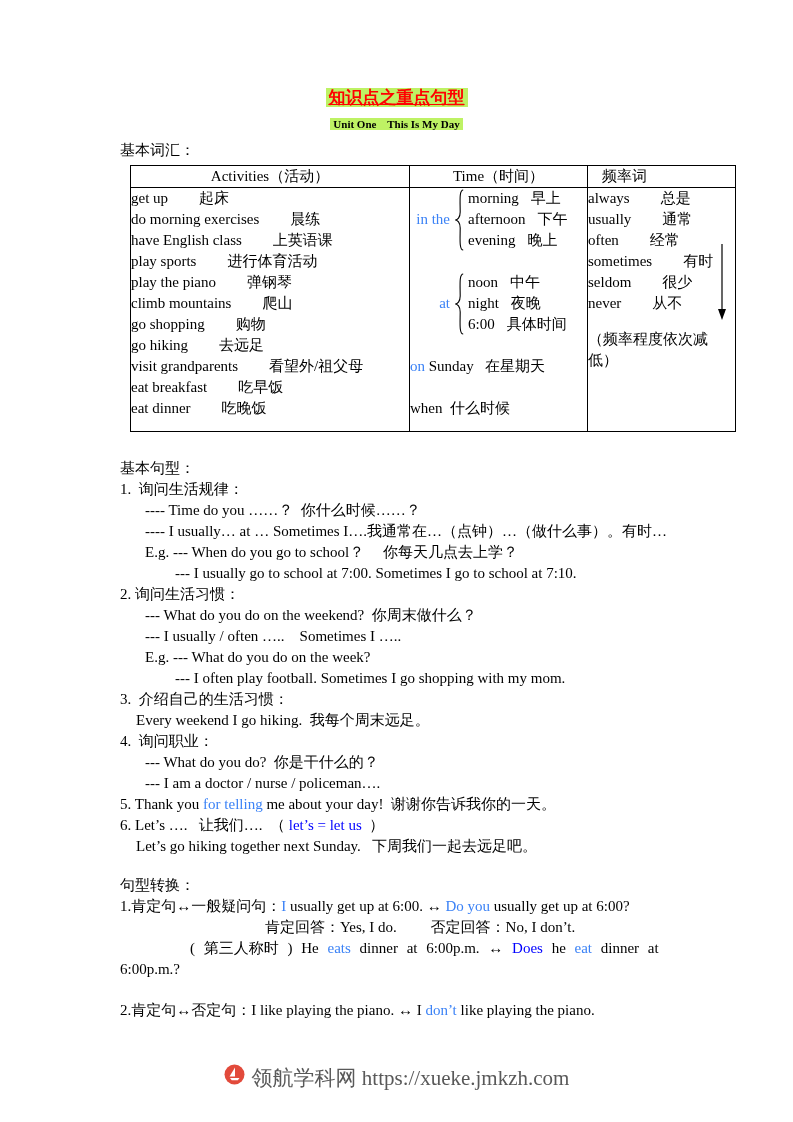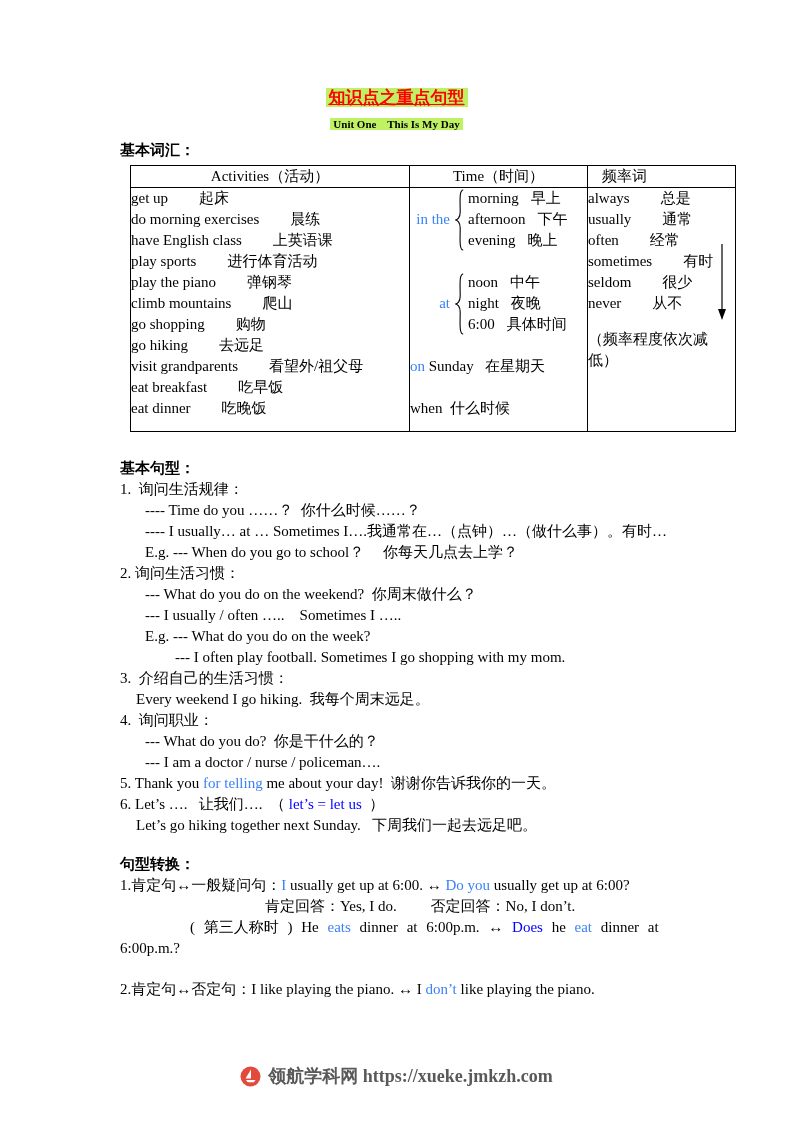--- a/index.html
+++ b/index.html
@@ -13,21 +13,21 @@
   .seg-blue{color:#0000ff}
 
   
   .titles{position:absolute;top:85px;left:0;width:100%;text-align:center}
   .title-line{line-height:25px}
   .hl{background:#bef264;padding:0 3px}
   .title-text{color:#ff0000;font-weight:700;font-size:17px;text-decoration:underline}
   .subtitle-text{color:#000;font-weight:700;font-size:11px}
 
   .content{padding:140px 55px 0 120px}
-  .sec-head{font-weight:700;line-height:21px}
+  .sec-head{font-weight:400;line-height:21px}
 
   
   table.vocab{border-collapse:collapse;table-layout:fixed;width:588px;margin:4px 0 0 10px}
   .vocab th,.vocab td{border:1px solid #000}
   .vocab th{font-weight:400;height:21px;text-align:center;padding:0;font-size:15px}
   th.c-act{width:278px}
   th.c-time{width:177px}
   th.c-freq{width:133px;text-align:left;padding-left:14px}
   .vocab td{vertical-align:top;height:243px;padding:0}
   .vrow{line-height:21px;white-space:nowrap}
@@ -53,22 +53,22 @@
   .ind1{padding-left:25px}
   .ind1b{padding-left:16px}
   .ind2{padding-left:55px}
   .ind-ans{padding-left:145px}
   .ind-hang{padding-left:70px;word-spacing:5px}
   .gap-top{margin-top:20px}
 
   
   .footer{
     position:absolute;top:1064px;left:0;width:100%;
-    display:flex;justify-content:center;align-items:center;gap:7px;
-    color:#595959;font-size:18px;font-weight:bold;
+    display:flex;justify-content:center;align-items:flex-start;gap:7px;
+    color:#595959;font-size:21px;
   }
 </style>
 </head>
 <body>
 
 <div class="titles">
   <div class="title-line"><span class="hl title-text" data-bind="page.title">知识点之重点句型</span></div>
   <div class="title-line"><span class="hl subtitle-text" data-bind="page.subtitle">Unit One    This Is My Day</span></div>
 </div>
 
@@ -139,20 +139,21 @@
     </tr>
   </tbody>
     </table>
 
   <div class="patterns">
     <div class="sec-head" data-bind="patterns.heading">基本句型：</div>
     <div class="line" data-bind-rich="patterns.lines.0.seg"><span>1.  询问生活规律：</span></div>
     <div class="line ind1" data-bind-rich="patterns.lines.1.seg"><span>---- Time do you ……？  你什么时候……？</span></div>
     <div class="line ind1" data-bind-rich="patterns.lines.2.seg"><span>---- I usually… at … Sometimes I….我通常在…（点钟）…（做什么事）。有时…</span></div>
     <div class="line ind1" data-bind-rich="patterns.lines.3.seg"><span>E.g. --- When do you go to school？     你每天几点去上学？</span></div>
+    <div class="line ind2" data-bind-rich="patterns.lines.4.seg"><span>--- I usually go to school at 7:00. Sometimes I go to school at 7:10.</span></div>
     <div class="line" data-bind-rich="patterns.lines.5.seg"><span>2. 询问生活习惯：</span></div>
     <div class="line ind1" data-bind-rich="patterns.lines.6.seg"><span>--- What do you do on the weekend?  你周末做什么？</span></div>
     <div class="line ind1" data-bind-rich="patterns.lines.7.seg"><span>--- I usually / often …..    Sometimes I …..</span></div>
     <div class="line ind1" data-bind-rich="patterns.lines.8.seg"><span>E.g. --- What do you do on the week?</span></div>
     <div class="line ind2" data-bind-rich="patterns.lines.9.seg"><span>--- I often play football. Sometimes I go shopping with my mom.</span></div>
     <div class="line" data-bind-rich="patterns.lines.10.seg"><span>3.  介绍自己的生活习惯：</span></div>
     <div class="line ind1b" data-bind-rich="patterns.lines.11.seg"><span>Every weekend I go hiking.  我每个周末远足。</span></div>
     <div class="line" data-bind-rich="patterns.lines.13.seg"><span>4.  询问职业：</span></div>
     <div class="line ind1" data-bind-rich="patterns.lines.14.seg"><span>--- What do you do?  你是干什么的？</span></div>
     <div class="line ind1" data-bind-rich="patterns.lines.15.seg"><span>--- I am a doctor / nurse / policeman….</span></div>

